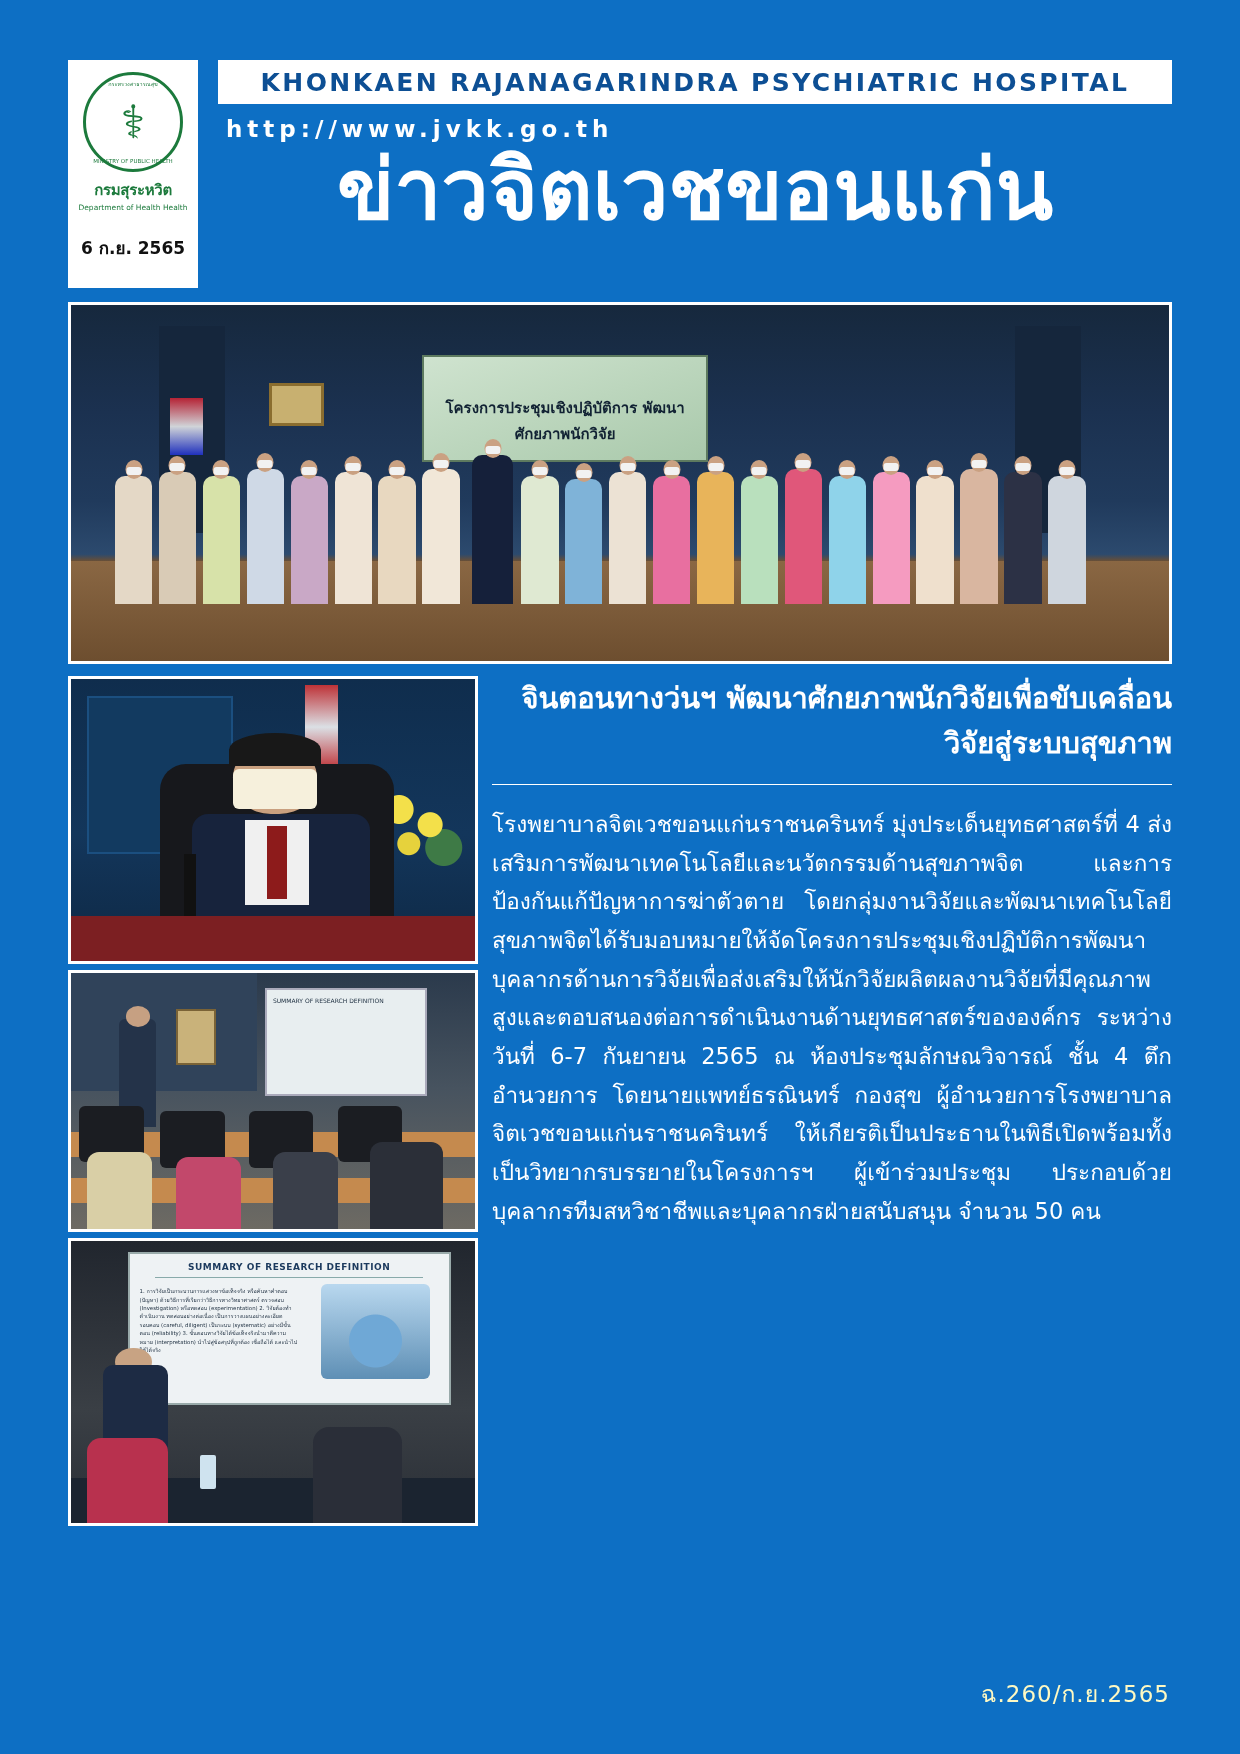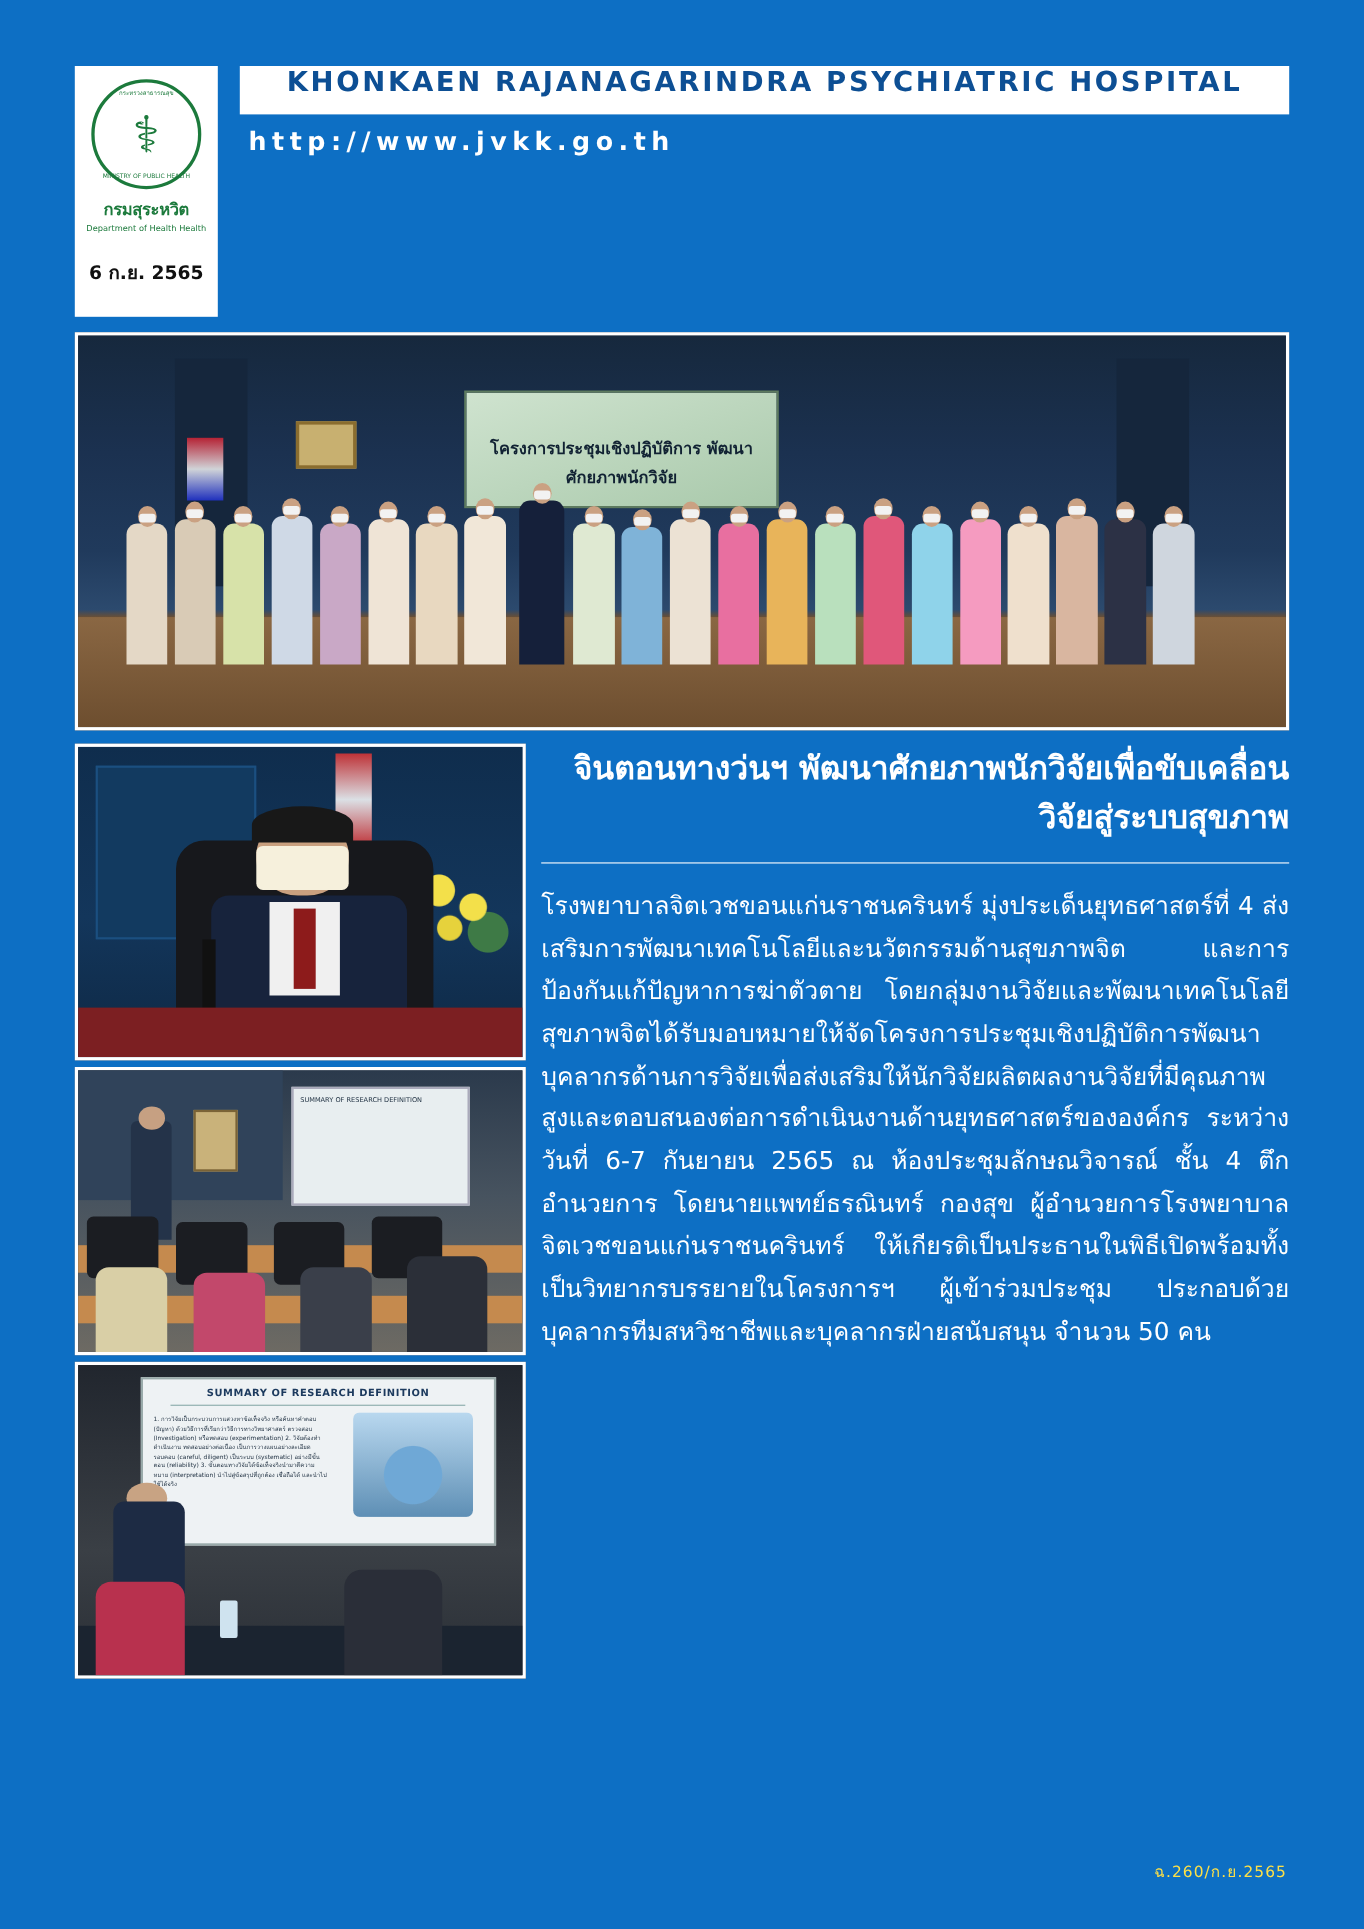--- a/index.html
+++ b/index.html
@@ -91,20 +91,21 @@
   .header-right {
     position: absolute;
     left: 150px; top: 0;
     width: 954px; height: 228px;
   }
   .title-en-bar {
     width: 100%;
     height: 44px;
     background: #ffffff;
     display: flex;
+    align-items: center;
     justify-content: center;
   }
   .title-en {
     font-size: 25px;
     font-weight: bold;
     color: #0d4f94;
     letter-spacing: 2.4px;
   }
   .url-line {
     margin-top: 12px;
@@ -191,22 +192,22 @@
     margin-top: 40px;
     font-size: 25px;
     font-weight: bold;
     color: #ffffff;
     line-height: 1.7;
   }
 
   .issue {
     position: absolute;
     right: 70px; bottom: 42px;
-    font-size: 14px;
-    color: #fde047;
+    font-size: 23px;
+    color: #fef9c3;
     letter-spacing: 1px;
   }
 
   
   .ph { position: absolute; }
 
   
   .hero-bg { left:0; top:0; width:100%; height:100%;
     background:
       linear-gradient(180deg,#16283d 0%, #1b3150 30%, #203a5c 55%, #2c4a6e 70%, #6c4f33 72%, #7d5c3c 100%);
@@ -301,20 +302,21 @@
       <div class="logo-dept-th">กรมสุระหวิต</div>
       <div class="logo-dept-en">Department of Health Health</div>
       <div class="logo-date">6 ก.ย. 2565</div>
     </div>
 
     <div class="header-right">
       <div class="title-en-bar">
         <div class="title-en">KHONKAEN RAJANAGARINDRA PSYCHIATRIC HOSPITAL</div>
       </div>
       <div class="url-line">http://www.jvkk.go.th</div>
+      <div class="title-th">ข่าวจิตเวชขอนแก่น</div>
     </div>
   </div>
 
   <div class="hero-photo">
     <div class="ph hero-bg"></div>
     <div class="ph" style="left:8%;top:6%;width:6%;height:58%;background:#15263c;"></div>
     <div class="ph" style="left:86%;top:6%;width:6%;height:58%;background:#15263c;"></div>
     <div class="ph hero-screen">
       <div class="st">โครงการประชุมเชิงปฏิบัติการ
 พัฒนาศักยภาพนักวิจัย</div>

